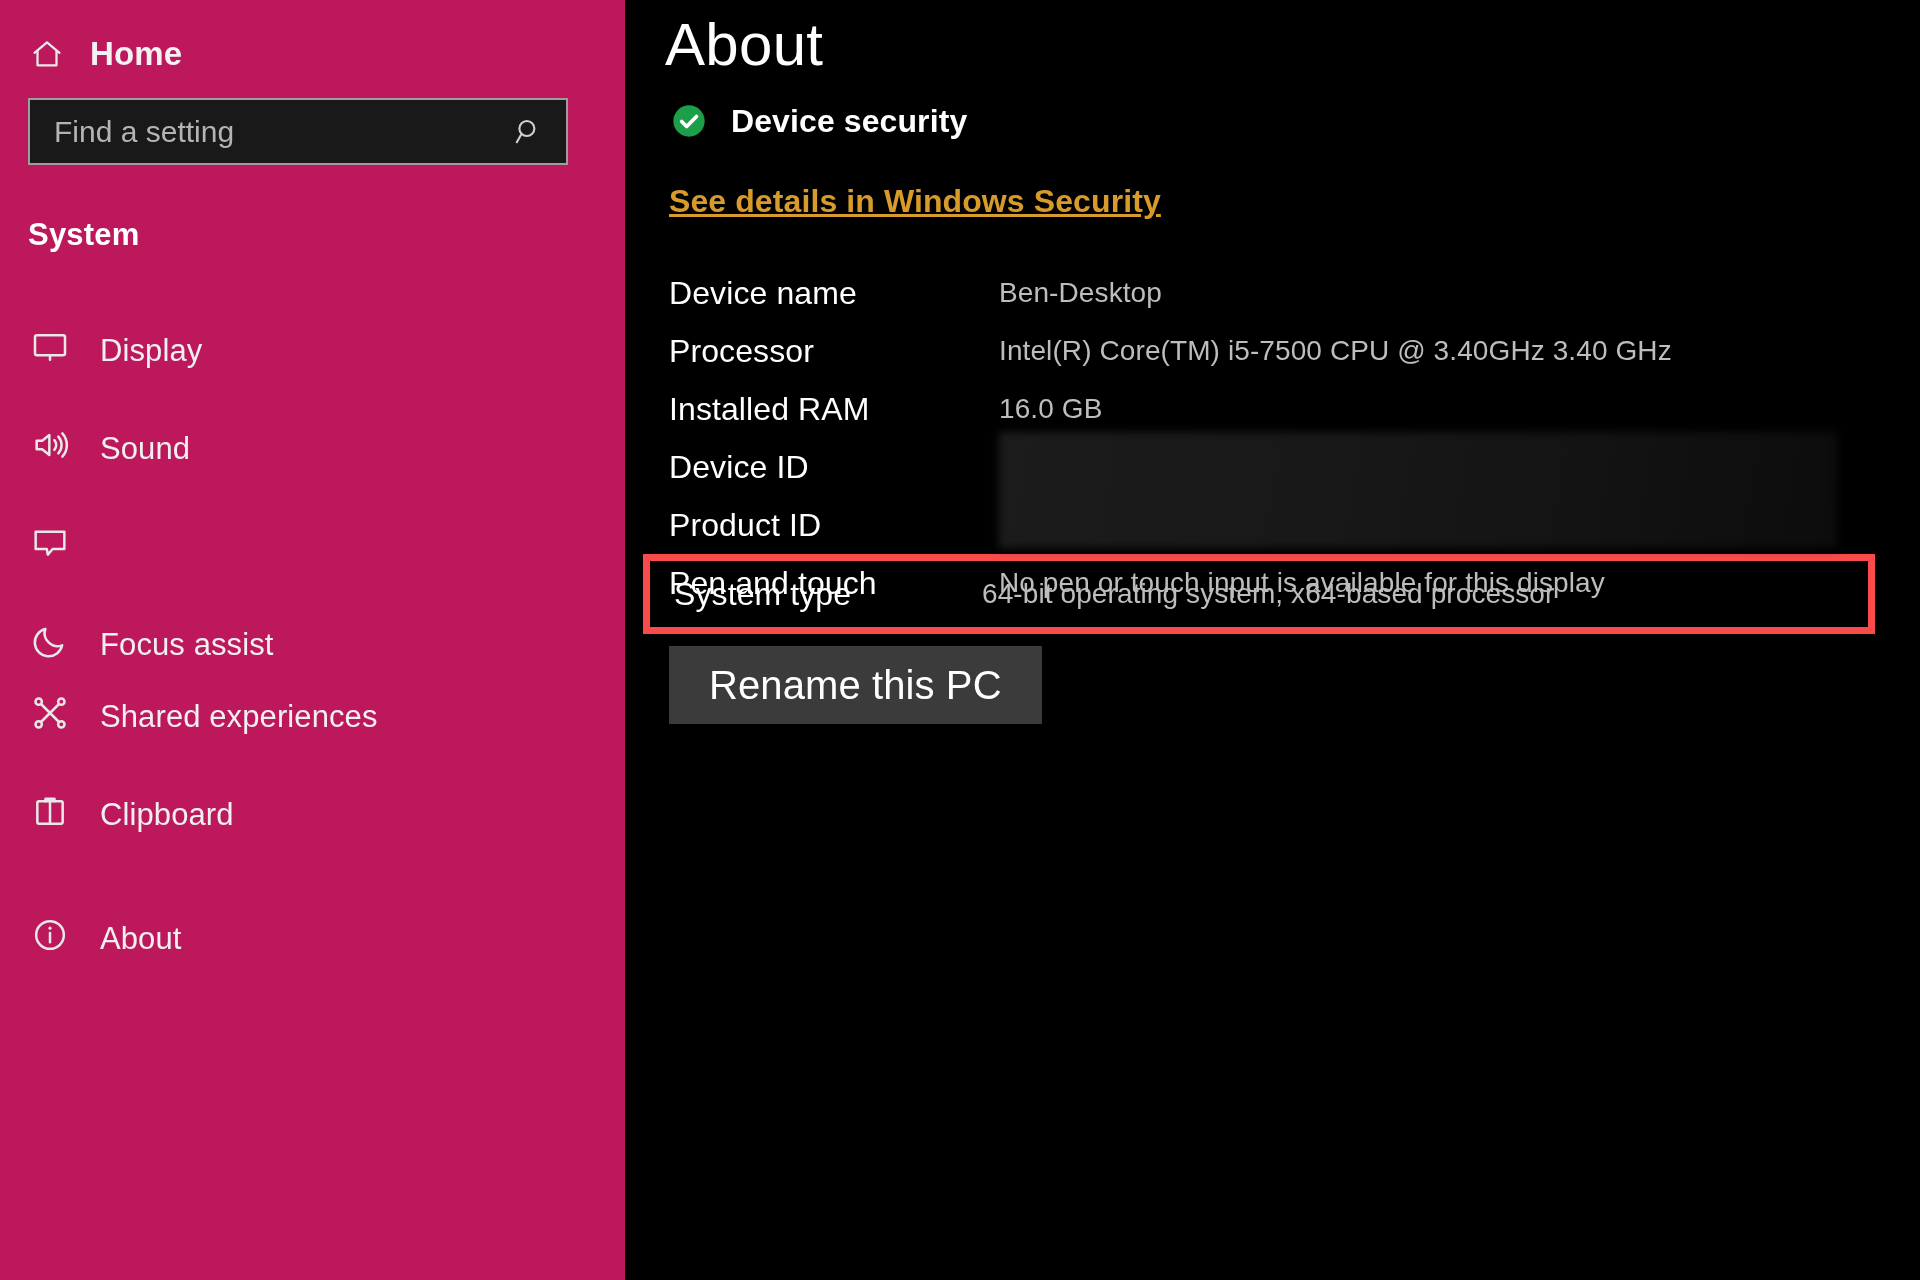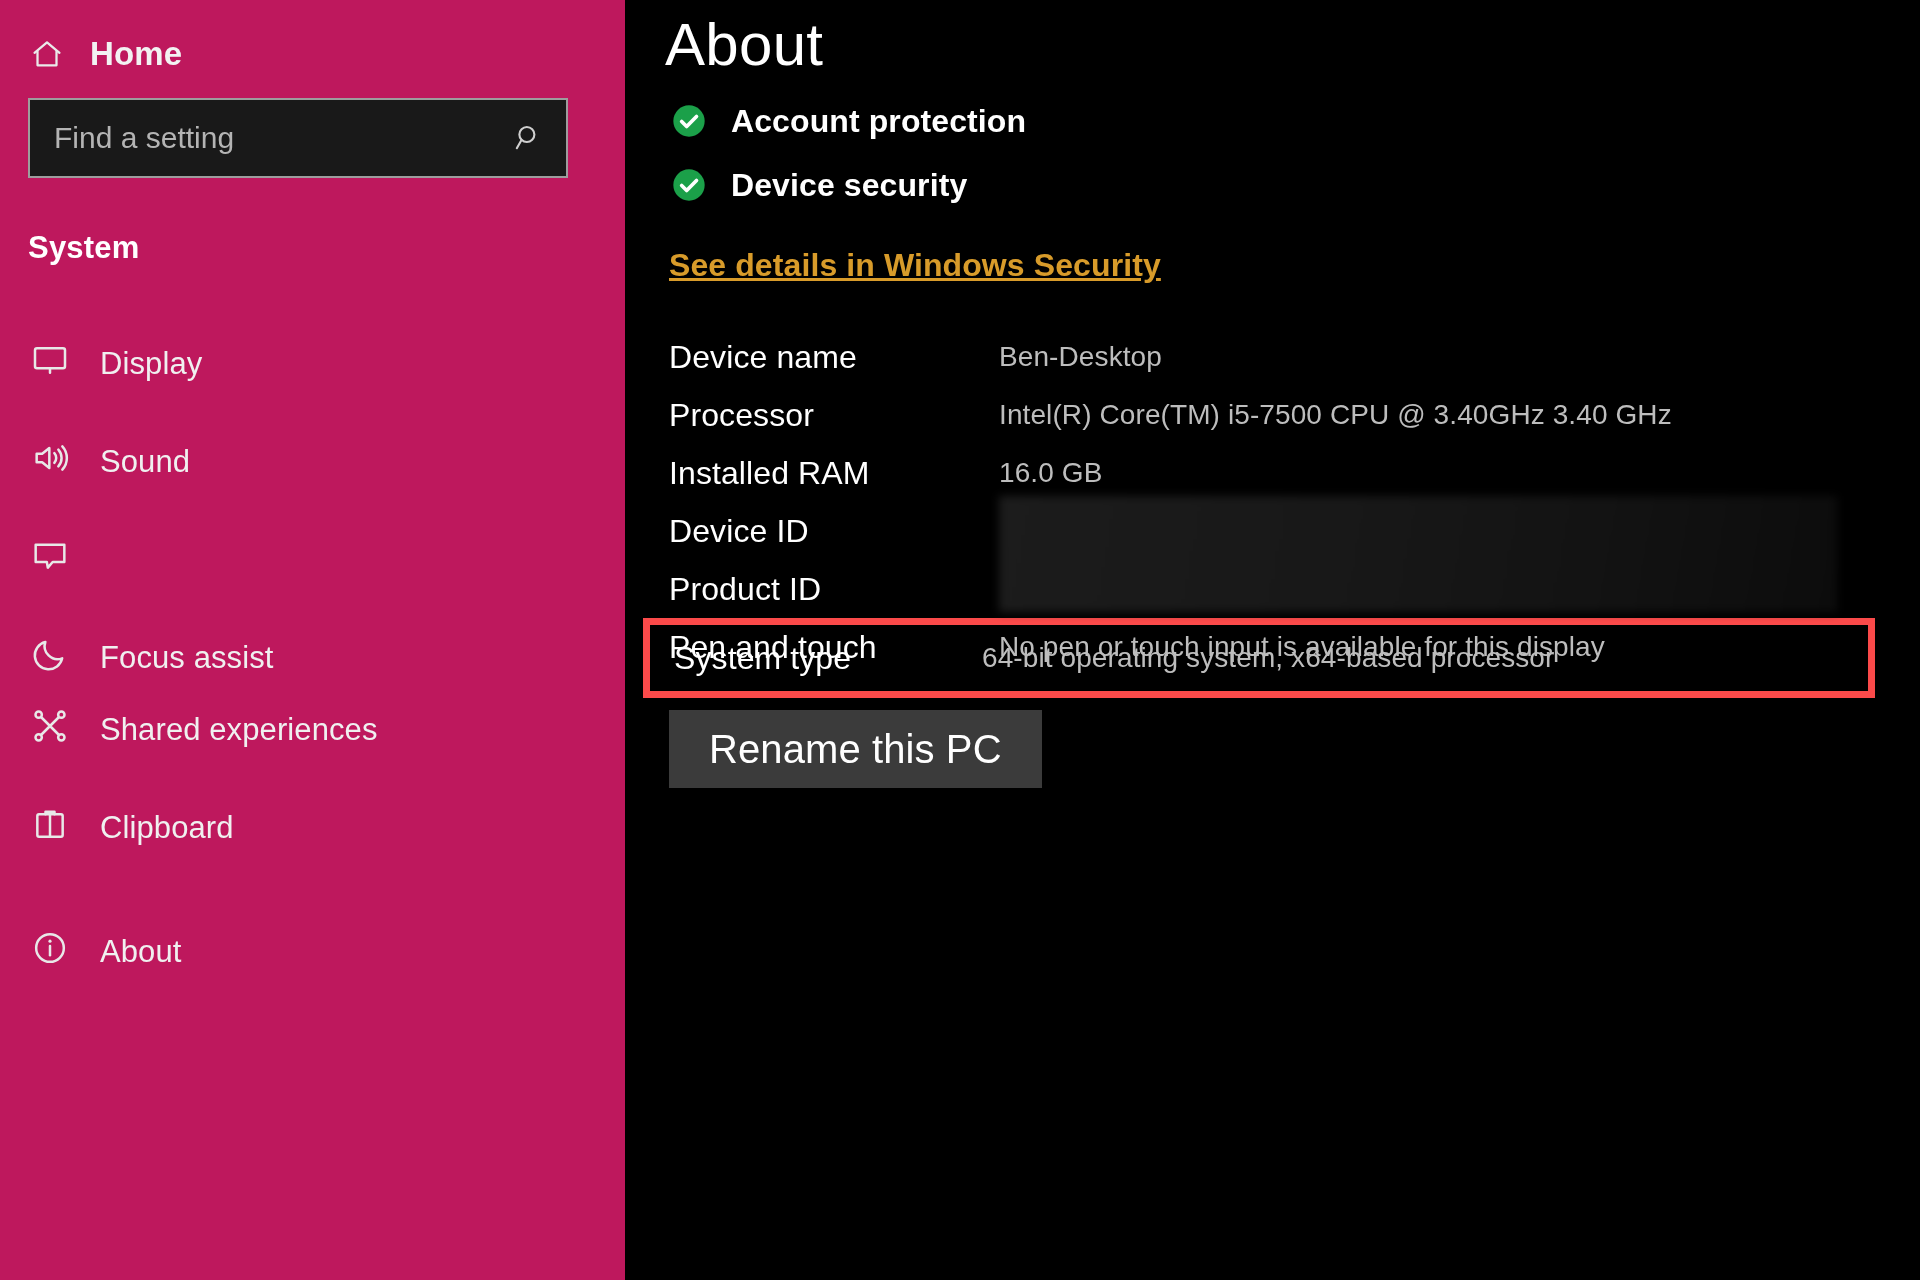--- a/index.html
+++ b/index.html
@@ -27,21 +27,21 @@
     height:64px;
     margin-top:22px;
   }
   .home-row .ic { width:34px; height:34px; display:flex; align-items:center; justify-content:center; }
   .home-label {
     color:#f2f2f2; font-size:33px; font-weight:600; letter-spacing:.1px;
   }
 
   .search-wrap {
     margin:12px 0 0 28px;
-    width:540px; height:80px;
+    width:540px; height:67px;
     background:#191919;
     border:2px solid #9d9d9d;
     display:flex; align-items:center;
     padding:0 18px 0 24px;
   }
   .search-wrap input {
     flex:1;
     background:transparent; border:0; outline:0;
     color:#cfcfcf; font-size:30px;
     font-family:"Liberation Sans","DejaVu Sans",sans-serif;
@@ -261,27 +261,20 @@
   <section id="main">
 
     <h1 class="page-title">About</h1>
 
     <div id="status-list">
         <div class="status-row">
           <span class="check-ic"><svg width="40" height="40" viewBox="0 0 24 24">
               <circle cx="12" cy="12" r="9.4" fill="#1ba049"></circle>
               <path d="M7.6 12.3 10.6 15.3 16.5 9.3" fill="none" stroke="#ffffff" stroke-width="2.2" stroke-linecap="round" stroke-linejoin="round"></path>
             </svg></span>
-          <span class="status-lbl">Account protection</span>
-        </div>
-        <div class="status-row">
-          <span class="check-ic"><svg width="40" height="40" viewBox="0 0 24 24">
-              <circle cx="12" cy="12" r="9.4" fill="#1ba049"></circle>
-              <path d="M7.6 12.3 10.6 15.3 16.5 9.3" fill="none" stroke="#ffffff" stroke-width="2.2" stroke-linecap="round" stroke-linejoin="round"></path>
-            </svg></span>
           <span class="status-lbl">Device security</span>
         </div>
       </div>
 
     <a class="sec-link" href="#" id="sec-link" style="color: rgb(216, 155, 42);">See details in Windows Security</a>
 
 
     <div class="specs" id="spec-list">
         <div class="spec-row">
           <div class="spec-key">Device name</div>

